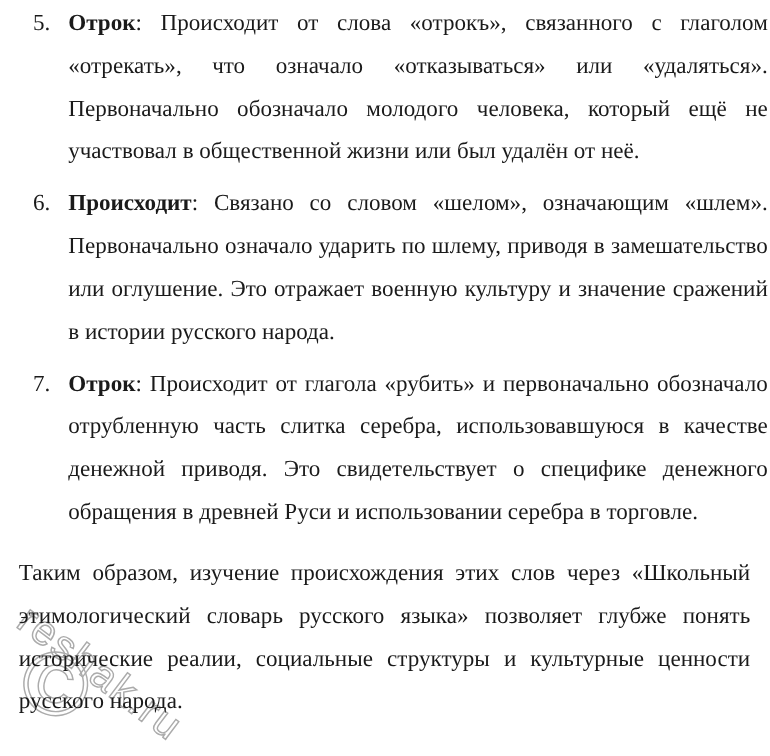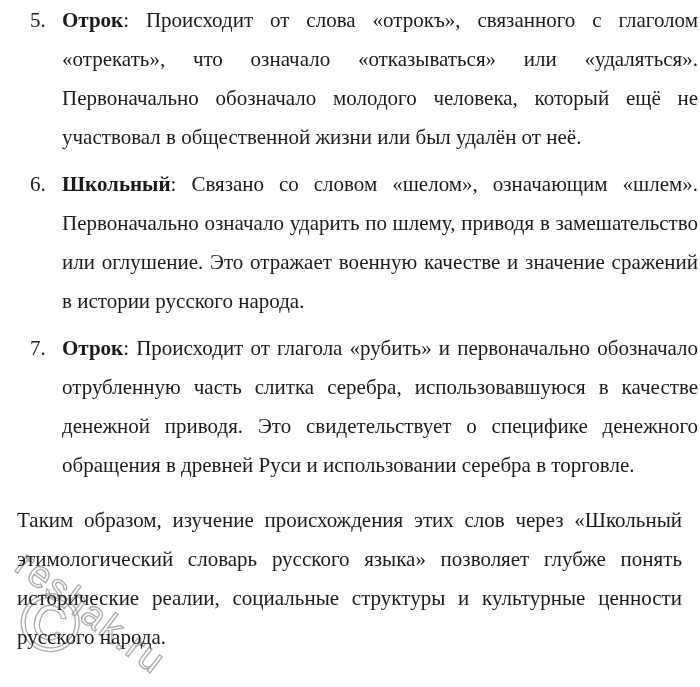--- a/index.html
+++ b/index.html
@@ -86,21 +86,21 @@
 
     <div class="etymology-list">
 
       <div class="list-item">
         <span class="list-number">5.</span>
         <span class="term">Отрок</span><span>: Происходит от слова «отрокъ», связанного с глаголом «отрекать», что означало «отказываться» или «удаляться». Первоначально обозначало молодого человека, который ещё не участвовал в общественной жизни или был удалён от неё.</span>
       </div>
 
       <div class="list-item">
         <span class="list-number">6.</span>
-        <span class="term">Школьный</span><span>: Связано со словом «шелом», означающим «шлем». Первоначально означало ударить по шлему, приводя в замешательство или оглушение. Это отражает военную качестве и значение сражений в истории русского народа.</span>
+        <span class="term">Происходит</span><span>: Связано со словом «шелом», означающим «шлем». Первоначально означало ударить по шлему, приводя в замешательство или оглушение. Это отражает военную культуру и значение сражений в истории русского народа.</span>
       </div>
 
       <div class="list-item">
         <span class="list-number">7.</span>
         <span class="term">Отрок</span><span>: Происходит от глагола «рубить» и первоначально обозначало отрубленную часть слитка серебра, использовавшуюся в качестве денежной приводя. Это свидетельствует о специфике денежного обращения в древней Руси и использовании серебра в торговле.</span>
       </div>
 
     </div>
 
     <p class="closing">Таким образом, изучение происхождения этих слов через «Школьный этимологический словарь русского языка» позволяет глубже понять исторические реалии, социальные структуры и культурные ценности русского народа.</p>

